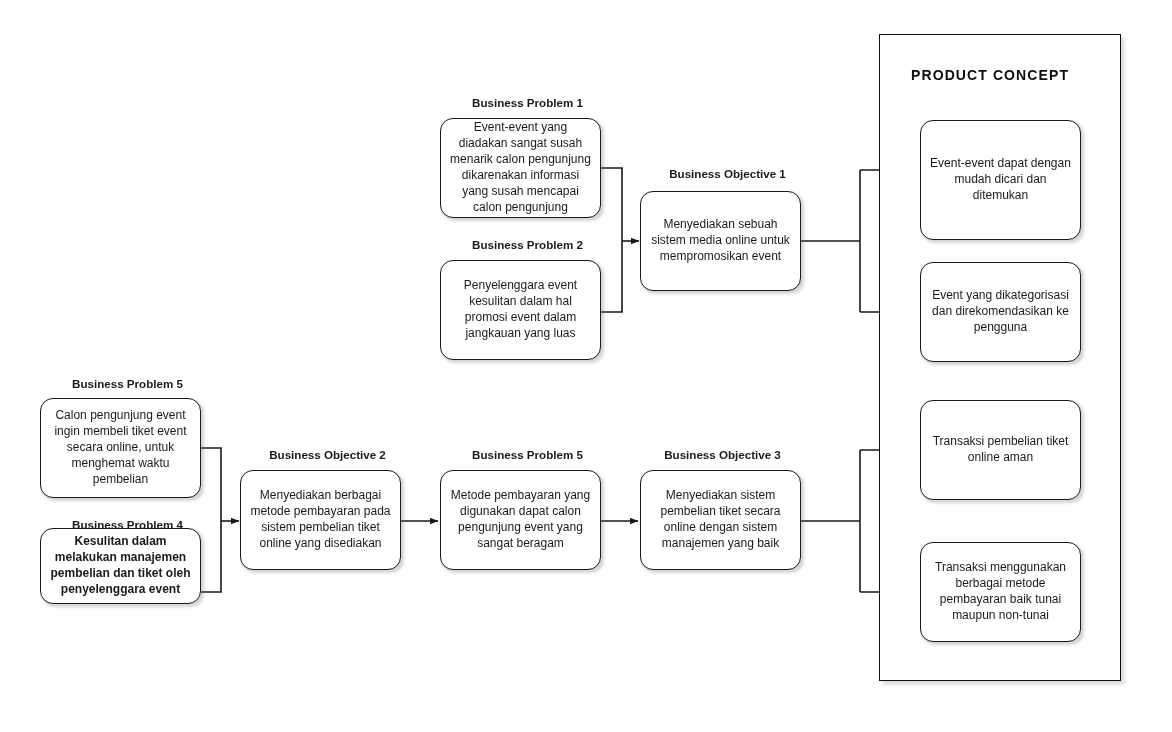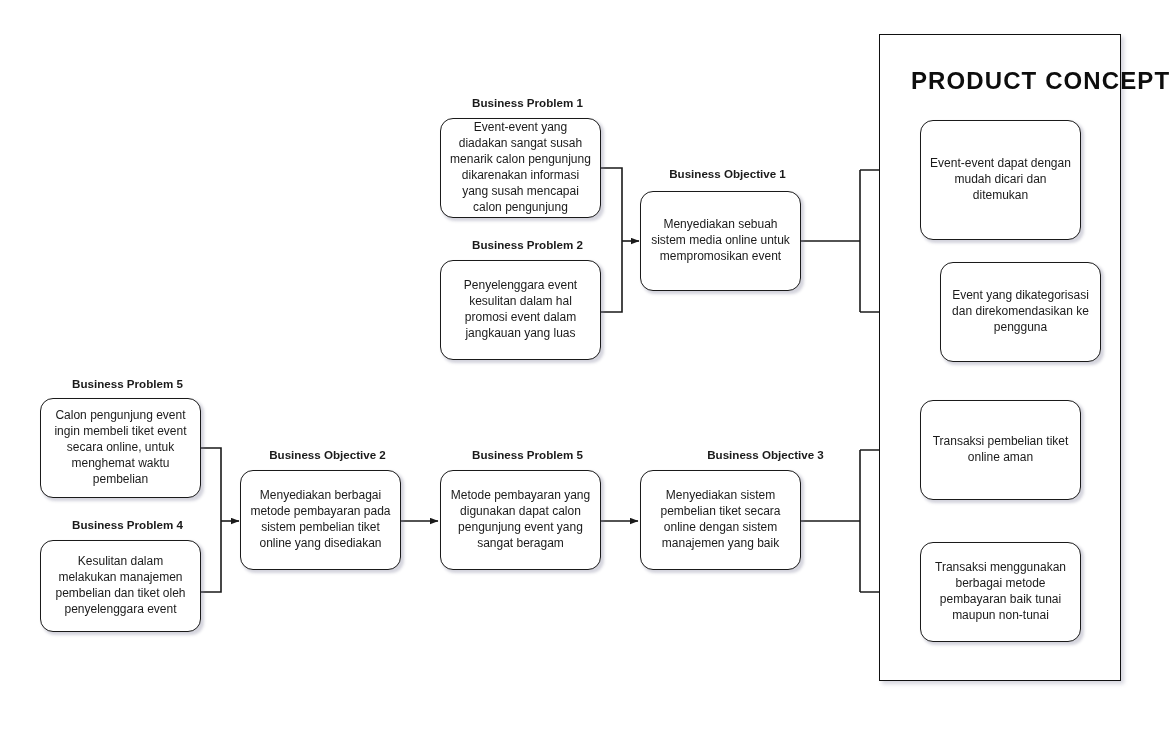--- a/index.html
+++ b/index.html
@@ -51,21 +51,21 @@
   .panel{
     position:absolute;
     box-sizing:border-box;
     border:1.7px solid #101010;
     background:#ffffff;
     box-shadow:3px 3px 4px rgba(120,120,150,0.30);
     z-index:1;
   }
   .panel-title{
     position:absolute;
-    font-size:24px;
+    font-size:14px;
     font-weight:bold;
     letter-spacing:1.1px;
     color:#0d0d0d;
     white-space:nowrap;
     z-index:4;
   }
 </style>
 </head>
 <body>
 
@@ -114,35 +114,35 @@
   <div class="caption" style="left:55px; top:377px; width:145px;">Business Problem 5</div>
 
   <div class="caption" style="left:55px; top:518px; width:145px;">Business Problem 4</div>
 
   <div class="caption" style="left:455px; top:448px; width:145px;">Business Problem 5</div>
 
   <div class="caption" style="left:655px; top:167px; width:145px;">Business Objective 1</div>
 
   <div class="caption" style="left:255px; top:448px; width:145px;">Business Objective 2</div>
 
-  <div class="caption" style="left:693px; top:448px; width:145px;">Business Objective 3</div>
+  <div class="caption" style="left:650px; top:448px; width:145px;">Business Objective 3</div>
 
   <div class="node" style="left:440px; top:118px; width:161px; height:100px;">
     <span>Event-event yang diadakan sangat susah menarik calon pengunjung dikarenakan informasi yang susah mencapai calon pengunjung</span>
   </div>
 
   <div class="node" style="left:440px; top:260px; width:161px; height:100px;">
     <span>Penyelenggara event kesulitan dalam hal promosi event dalam jangkauan yang luas</span>
   </div>
 
   <div class="node" style="left:40px; top:398px; width:161px; height:100px;">
     <span>Calon pengunjung event ingin membeli tiket event secara online, untuk menghemat waktu pembelian</span>
   </div>
 
-  <div class="node" style="left:40px; top:540px; width:161px; height:92px;">
+  <div class="node" style="left:40px; top:528px; width:161px; height:76px;font-weight:bold;">
     <span>Kesulitan dalam melakukan manajemen pembelian dan tiket oleh penyelenggara event</span>
   </div>
 
   <div class="node" style="left:440px; top:470px; width:161px; height:100px;">
     <span>Metode pembayaran yang digunakan dapat calon pengunjung event yang sangat beragam</span>
   </div>
 
   <div class="node" style="left:640px; top:191px; width:161px; height:100px;">
     <span>Menyediakan sebuah sistem media online untuk mempromosikan event</span>
   </div>
@@ -152,21 +152,21 @@
   </div>
 
   <div class="node" style="left:640px; top:470px; width:161px; height:100px;">
     <span>Menyediakan sistem pembelian tiket secara online dengan sistem manajemen yang baik</span>
   </div>
 
   <div class="node" style="left:920px; top:120px; width:161px; height:120px;">
     <span>Event-event dapat dengan mudah dicari dan ditemukan</span>
   </div>
 
-  <div class="node" style="left:920px; top:262px; width:161px; height:100px;margin-left:20px;">
+  <div class="node" style="left:920px; top:262px; width:161px; height:100px;">
     <span>Event yang dikategorisasi dan direkomendasikan ke pengguna</span>
   </div>
 
   <div class="node" style="left:920px; top:400px; width:161px; height:100px;">
     <span>Transaksi pembelian tiket online aman</span>
   </div>
 
   <div class="node" style="left:920px; top:542px; width:161px; height:100px;">
     <span>Transaksi menggunakan berbagai metode pembayaran baik tunai maupun non-tunai</span>
   </div>

